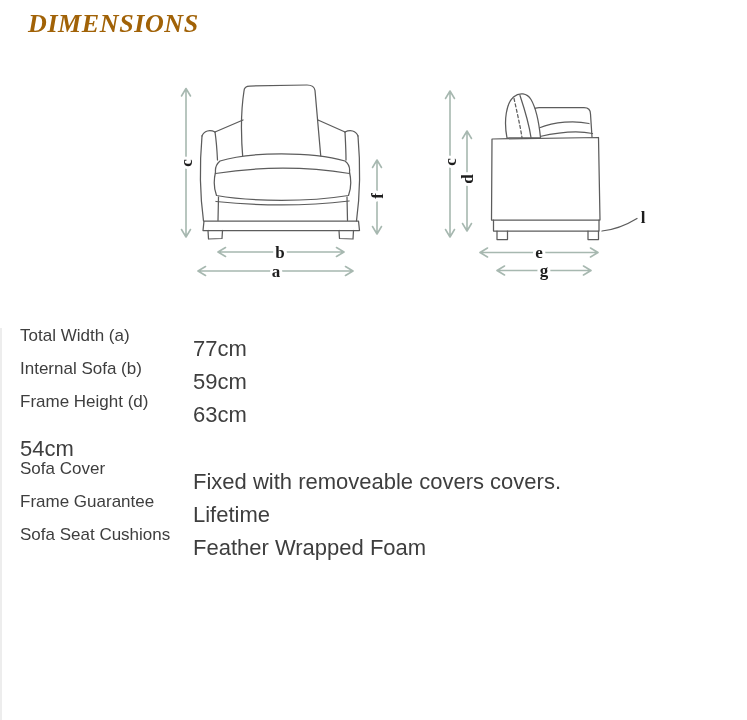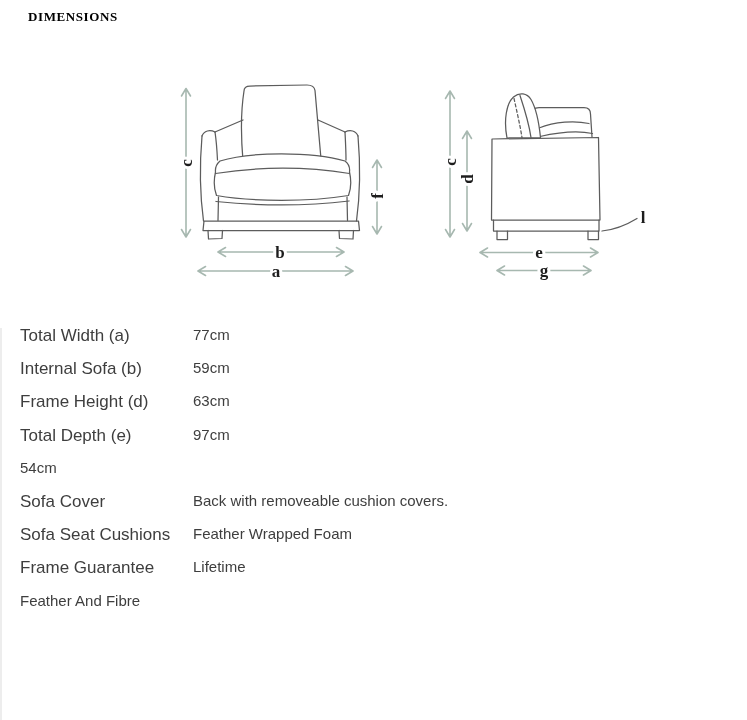--- a/index.html
+++ b/index.html
@@ -4,41 +4,41 @@
 <style>
   html, body { margin:0; padding:0; }
   body {
     position:relative; width:747px; height:720px;
     background:#ffffff; overflow:hidden;
     font-family:"Liberation Sans", sans-serif;
   }
   .title {
     position:absolute; left:28px; top:9px;
     font-family:"Liberation Serif", serif; font-weight:bold;
-    font-size:13px; letter-spacing:0.6px; color:#000000;
+    font-size:26px; letter-spacing:0.6px; color:#a16207;font-style:italic;
   }
   .edge { position:absolute; left:0; top:328px; width:2px; height:392px; background:#ededed; }
   .diagram-svg { position:absolute; }
   #front-svg { left:160px; top:70px; }
   #side-svg  { left:435px; top:70px; }
 
   .sk  { stroke:#5c5c5c; stroke-width:1.25; fill:none; stroke-linecap:round; stroke-linejoin:round; }
   .skf { fill:#ffffff; }
   .dash { stroke-dasharray:3 2.5; }
   .ar  { stroke:#a7b8b0; stroke-width:1.6; fill:none; stroke-linecap:round; stroke-linejoin:round; }
   .dimletter {
     font-family:"Liberation Serif", serif; font-weight:bold; font-size:17px;
     fill:#1d1d1d; stroke:#ffffff; stroke-width:6px; paint-order:stroke;
     stroke-linejoin:round; text-anchor:middle; dominant-baseline:central;
   }
 
   .spec-table { position:absolute; left:20px; top:326px; width:600px; }
   .spec-row  { display:flex; align-items:flex-start; height:33.2px; }
   .spec-label { width:173px; font-size:17px; color:#3e3e3e; flex:none; }
-  .spec-value { font-size:15px; color:#3e3e3e; white-space:nowrap; }
+  .spec-value { font-size:22px; color:#3e3e3e; white-space:nowrap;margin-top:10px; }
 </style>
 </head>
 <body>
 
 <div class="title">DIMENSIONS</div>
 <div class="edge"></div>
 
 <svg id="front-svg" class="diagram-svg" width="260" height="235" viewBox="0 0 260 235">
 
   <g>
@@ -107,34 +107,29 @@
   </div>
   <div class="spec-row">
     <span class="spec-label">Internal Sofa (b)</span>
     <span class="spec-value">59cm</span>
   </div>
   <div class="spec-row">
     <span class="spec-label">Frame Height (d)</span>
     <span class="spec-value">63cm</span>
   </div>
   <div class="spec-row">
-    <span class="spec-label">Total Depth (e)</span>
-    <span class="spec-value">97cm</span>
-  </div>
-  <div class="spec-row">
     <span class="spec-value">54cm</span>
   </div>
   <div class="spec-row">
     <span class="spec-label">Sofa Cover</span>
-    <span class="spec-value">Back with removeable cushion covers.</span>
+    <span class="spec-value">Fixed with removeable covers covers.</span>
+  </div>
+  <div class="spec-row">
+    <span class="spec-label">Frame Guarantee</span>
+    <span class="spec-value">Lifetime</span>
   </div>
   <div class="spec-row">
     <span class="spec-label">Sofa Seat Cushions</span>
     <span class="spec-value">Feather Wrapped Foam</span>
   </div>
   <div class="spec-row">
-    <span class="spec-label">Frame Guarantee</span>
-    <span class="spec-value">Lifetime</span>
-  </div>
-  <div class="spec-row">
-    <span class="spec-value">Feather And Fibre</span>
   </div>
 </div>
 
 </body></html>

